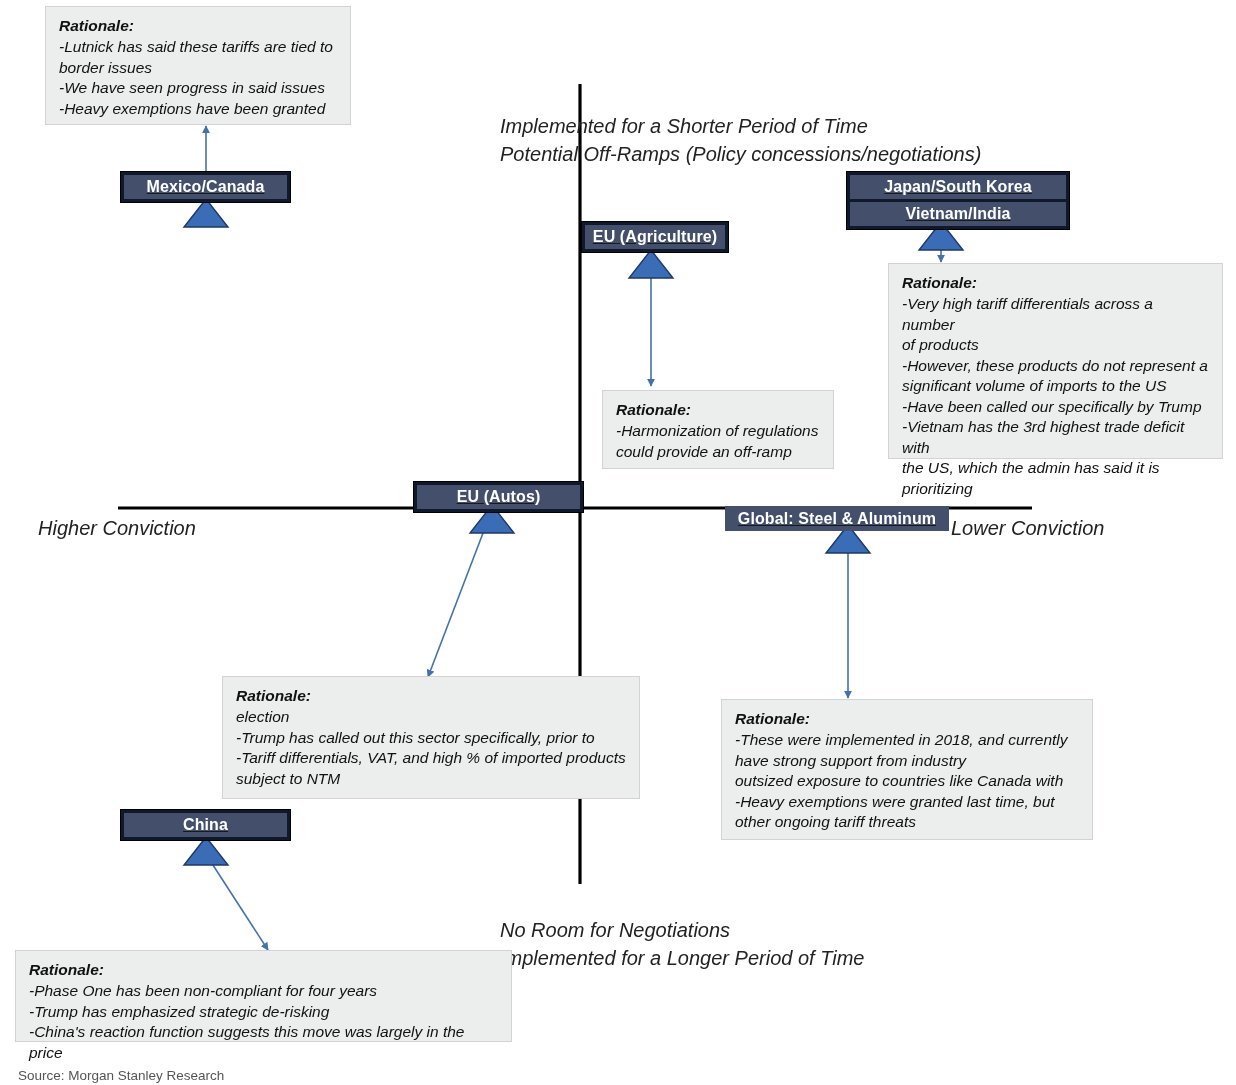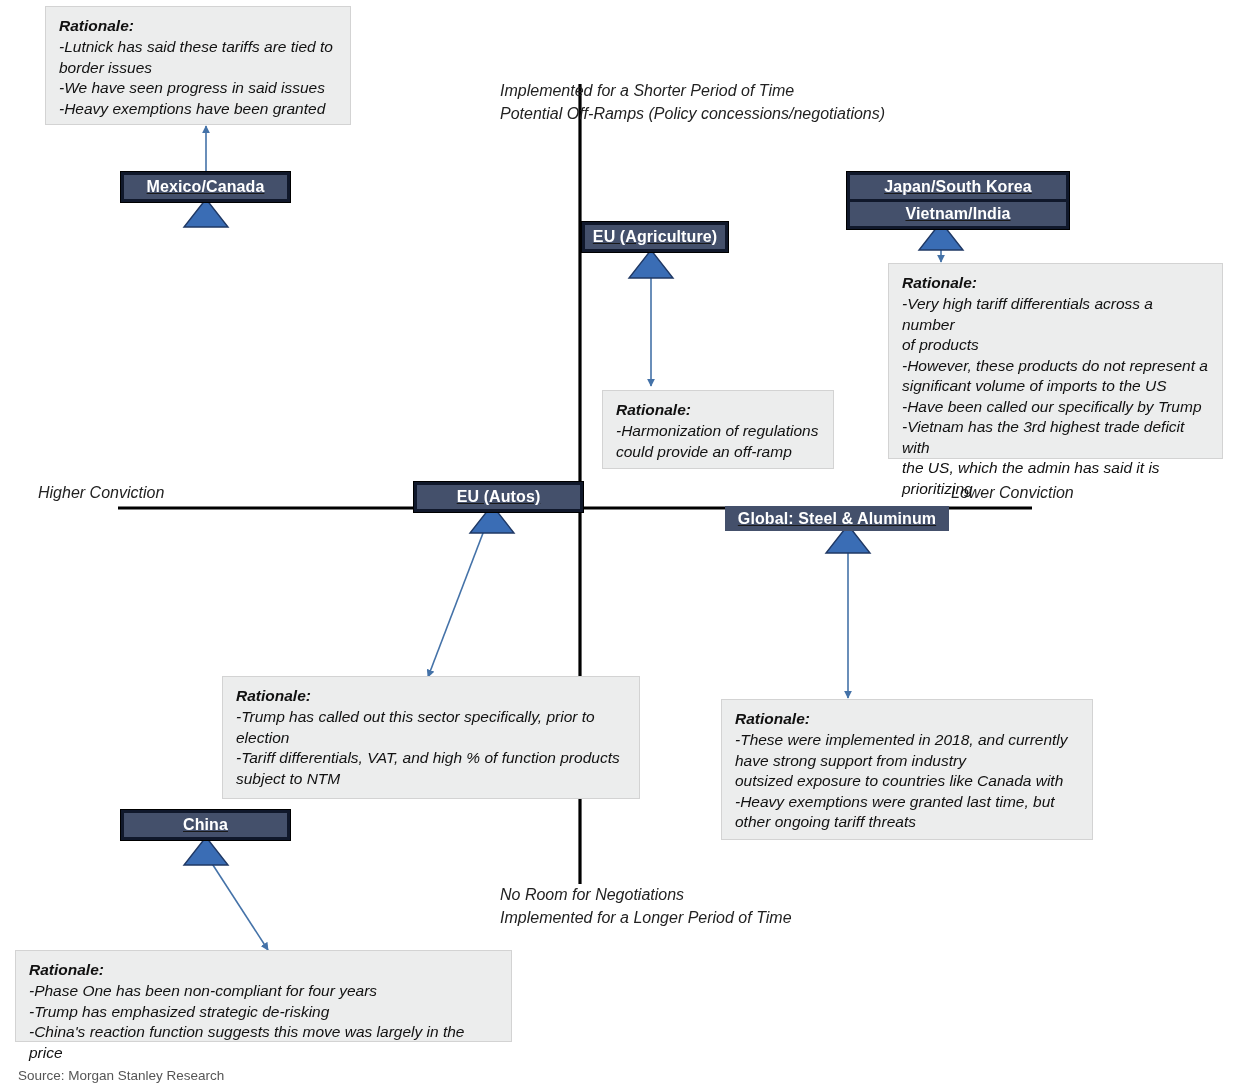--- a/index.html
+++ b/index.html
@@ -69,24 +69,25 @@
     font-size: 16px;
     text-align: center;
     line-height: 24px;
     letter-spacing: 0.1px;
     white-space: nowrap;
   }
   
   .axis-text {
     position: absolute;
     font-style: italic;
-    font-size: 16px;
+    font-size: 20px;
     color: #222222;
     line-height: 1.42;
     white-space: nowrap;
+    margin-top: 32px;
   }
   .source-note {
     position: absolute;
     font-size: 13.5px;
     color: #555555;
     font-style: normal;
     white-space: nowrap;
   }
 </style>
 </head>
@@ -187,23 +188,23 @@
   </div>
 
   <div class="rationale" style="left:602px; top:390px; width:232px; height:79px;">
     <span class="r-title">Rationale:</span>
     <span class="r-line">-Harmonization of regulations</span>
     <span class="r-line">could provide an off-ramp</span>
   </div>
 
   <div class="rationale" style="left:222px; top:676px; width:418px; height:123px;">
     <span class="r-title">Rationale:</span>
+    <span class="r-line">election</span>
     <span class="r-line">-Trump has called out this sector specifically, prior to</span>
-    <span class="r-line">election</span>
-    <span class="r-line">-Tariff differentials, VAT, and high % of function products</span>
+    <span class="r-line">-Tariff differentials, VAT, and high % of imported products</span>
     <span class="r-line">subject to NTM</span>
   </div>
 
   <div class="rationale" style="left:721px; top:699px; width:372px; height:141px;">
     <span class="r-title">Rationale:</span>
     <span class="r-line">-These were implemented in 2018, and currently</span>
     <span class="r-line">have strong support from industry</span>
     <span class="r-line">outsized exposure to countries like Canada with</span>
     <span class="r-line">-Heavy exemptions were granted last time, but</span>
     <span class="r-line">other ongoing tariff threats</span>

